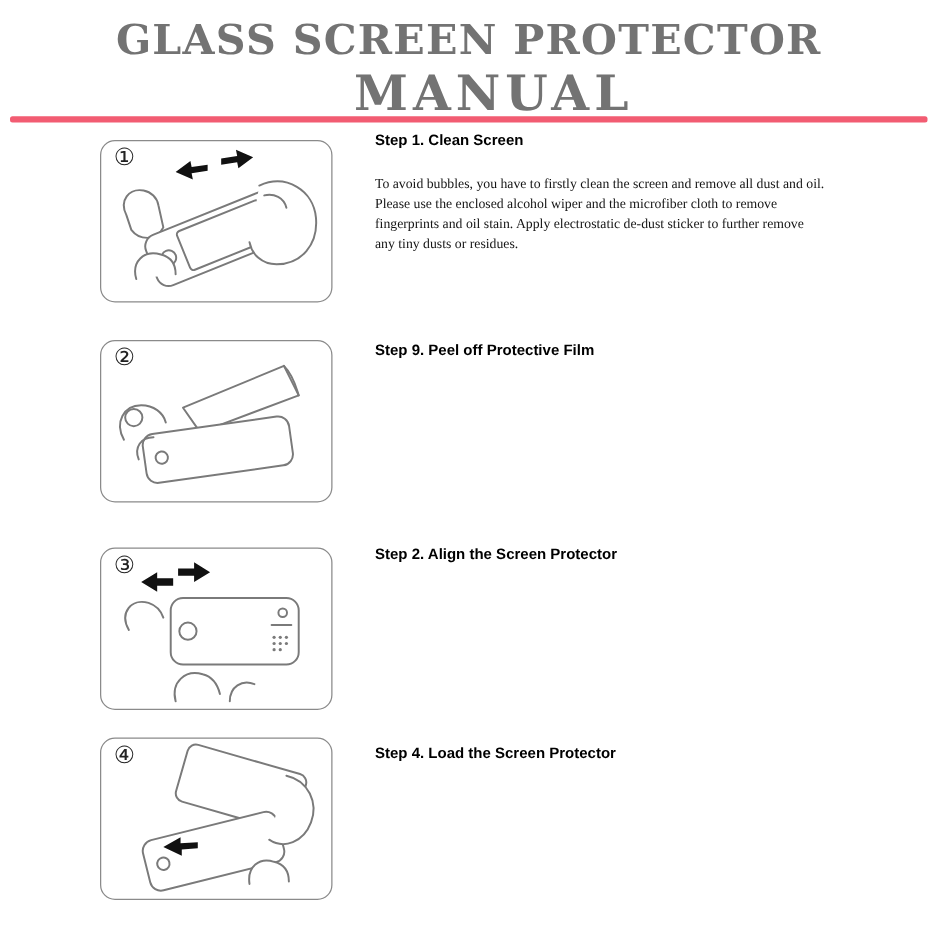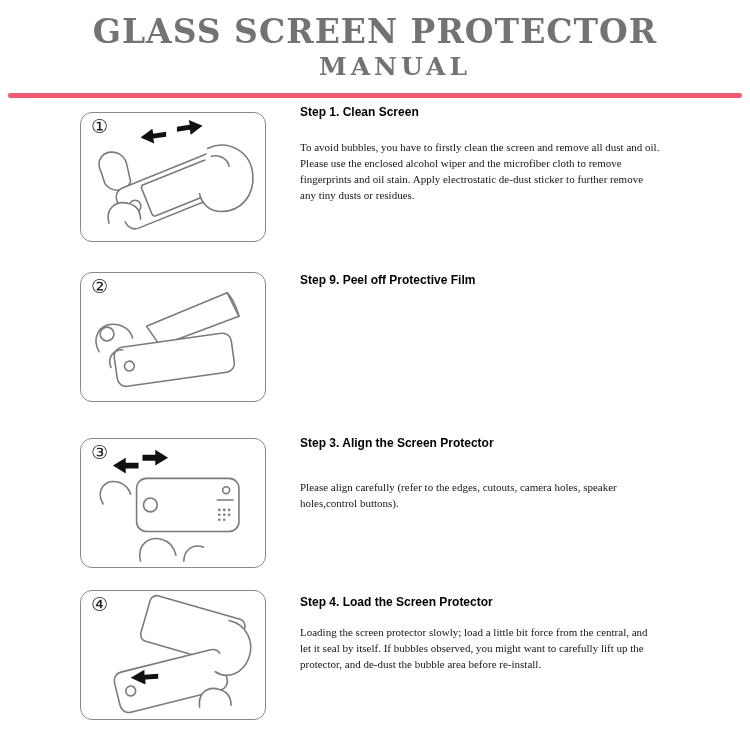--- a/index.html
+++ b/index.html
@@ -2,21 +2,21 @@
 <html><head>
 <meta charset="utf-8">
 <style>
   html,body{margin:0;padding:0;}
   body{
     width:750px;height:750px;background:#ffffff;position:relative;overflow:hidden;
     font-family:"Liberation Sans", sans-serif;color:#111;
   }
   .titles{position:absolute;top:12px;left:0;width:100%;text-align:center;color:#737373;}
   .t1{font-family:"DejaVu Serif", serif;font-weight:700;font-size:33px;letter-spacing:1px;}
-  .t2{font-family:"DejaVu Serif", serif;font-weight:700;font-size:25px;letter-spacing:4px;margin-top:1px;padding-left:40px;}
+  .t2{font-family:"DejaVu Serif", serif;font-weight:700;font-size:39px;letter-spacing:4px;margin-top:1px;padding-left:40px;}
   .divider{position:absolute;top:93px;left:8px;right:8px;height:5px;background:#f25c72;border-radius:2px;}
 
   .step{position:absolute;left:0;width:750px;height:145px;}
   .step1{top:112px;} .step2{top:272px;} .step3{top:438px;} .step4{top:590px;}
 
   .illus-box{
     position:absolute;left:80px;top:0;width:186px;height:130px;
     border:1.6px solid #8a8a8a;border-radius:12px;box-sizing:border-box;background:#fff;
   }
   .illus{position:absolute;left:0;top:0;width:100%;height:100%;}
@@ -110,22 +110,21 @@
             <circle cx="150" cy="77" r="1.3"></circle>
           <circle cx="140" cy="82" r="1.3"></circle>
             <circle cx="145" cy="82" r="1.3"></circle>
         </g>
         <path d="M60 124 C56 108 68 98 82 102 C90 104 94 110 96 118" fill="#fff"></path>
         <path d="M104 124 C104 112 114 106 124 110"></path>
       </g>
     </svg>
     <span class="step-num">③</span>
   </div>
-  <h2 class="heading">Step 3. Align the Screen Protector</h2>
-  <p class="body-text">Please align carefully (refer to the edges, cutouts, camera holes, speaker holes,control buttons).</p>
+  <h2 class="heading">Step 2. Align the Screen Protector</h2>
 </section>
 
 <section class="step step4">
   <div class="illus-box">
     <svg class="illus" viewBox="0 0 186 130" aria-hidden="true">
       <g stroke="#7a7a7a" stroke-width="1.6" fill="none" stroke-linecap="round" stroke-linejoin="round">
         <g transform="rotate(16 120 45)">
           <rect x="62" y="18" width="100" height="48" rx="7" fill="#fff"></rect>
         </g>
         <g transform="rotate(-14 92 88)">
@@ -133,14 +132,13 @@
           <circle cx="48" cy="91" r="5"></circle>
         </g>
         <path d="M150 30 C168 34 176 52 170 68 C164 84 148 90 136 82" fill="#fff"></path>
         <path d="M120 118 C118 104 128 96 140 100 C148 102 152 108 152 116" fill="#fff"></path>
         <path d="M78 84 l-14 1 0 -5 -14 8 15 7 0 -5 13 -1 z" fill="#111" stroke="none"></path>
       </g>
     </svg>
     <span class="step-num">④</span>
   </div>
   <h2 class="heading">Step 4. Load the Screen Protector</h2>
-  <p class="body-text">Loading the screen protector slowly; load a little bit force from the central, and let it seal by itself. If bubbles observed, you might want to carefully lift up the protector, and de-dust the bubble area before re-install.</p>
 </section>
 
 </body></html>

